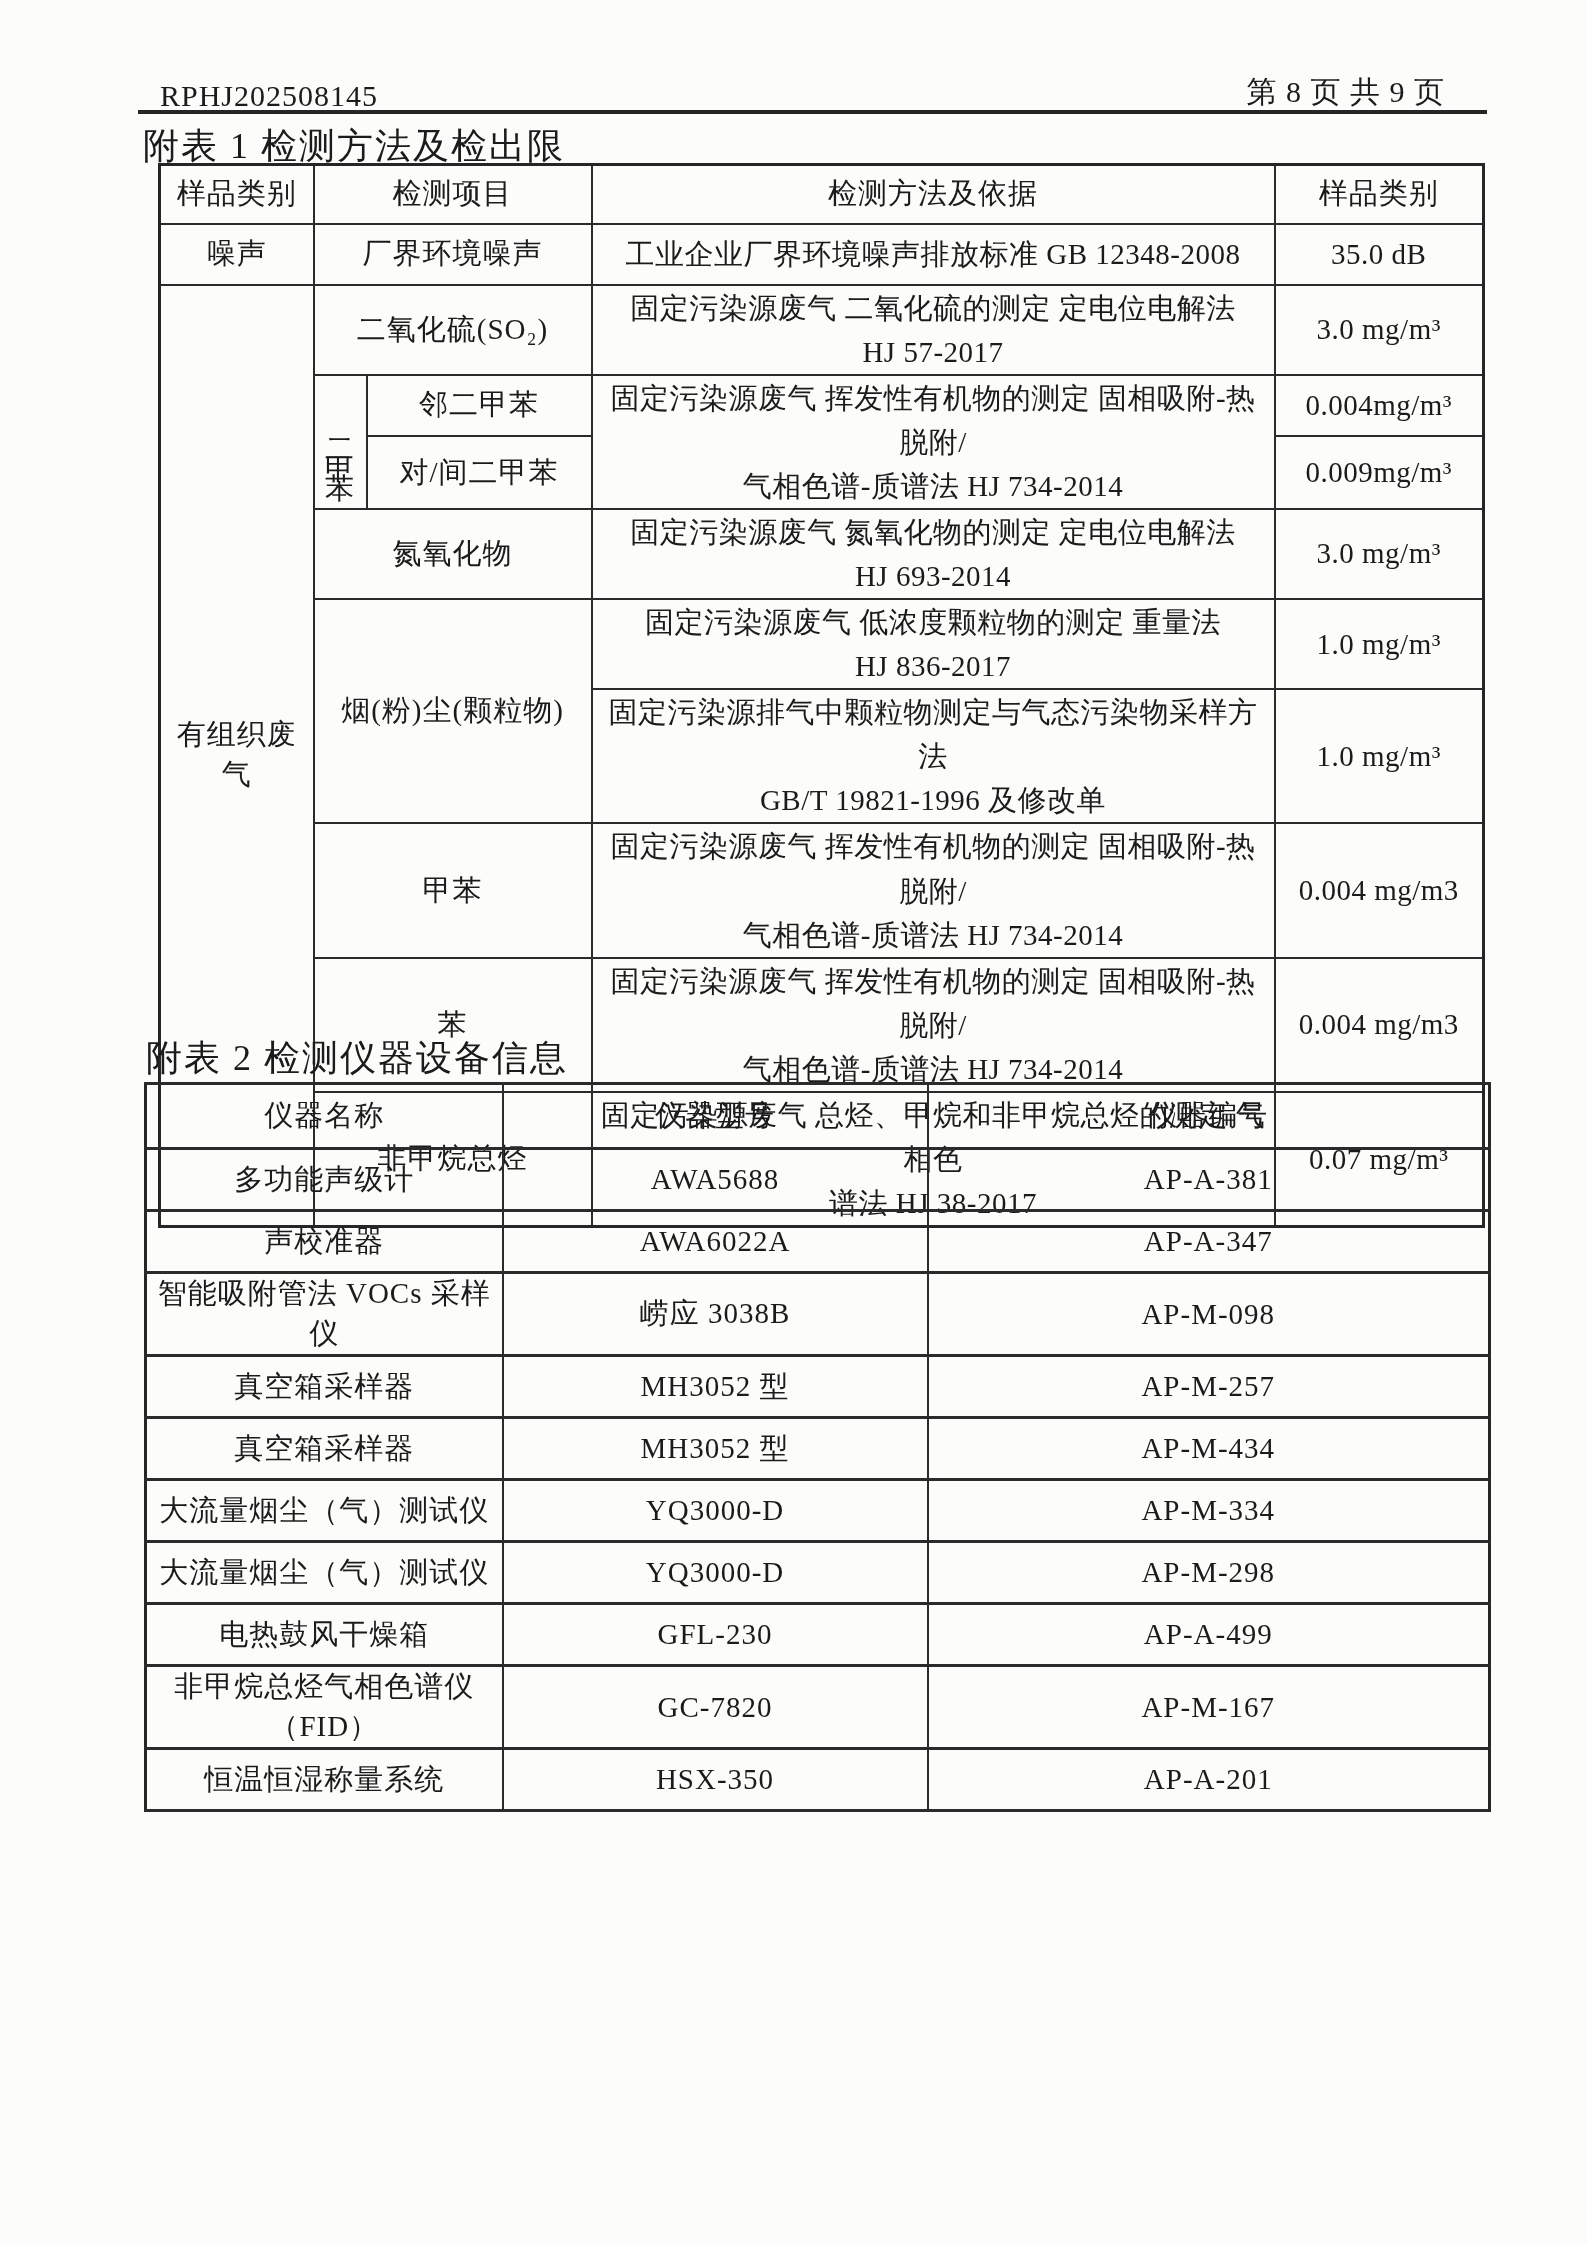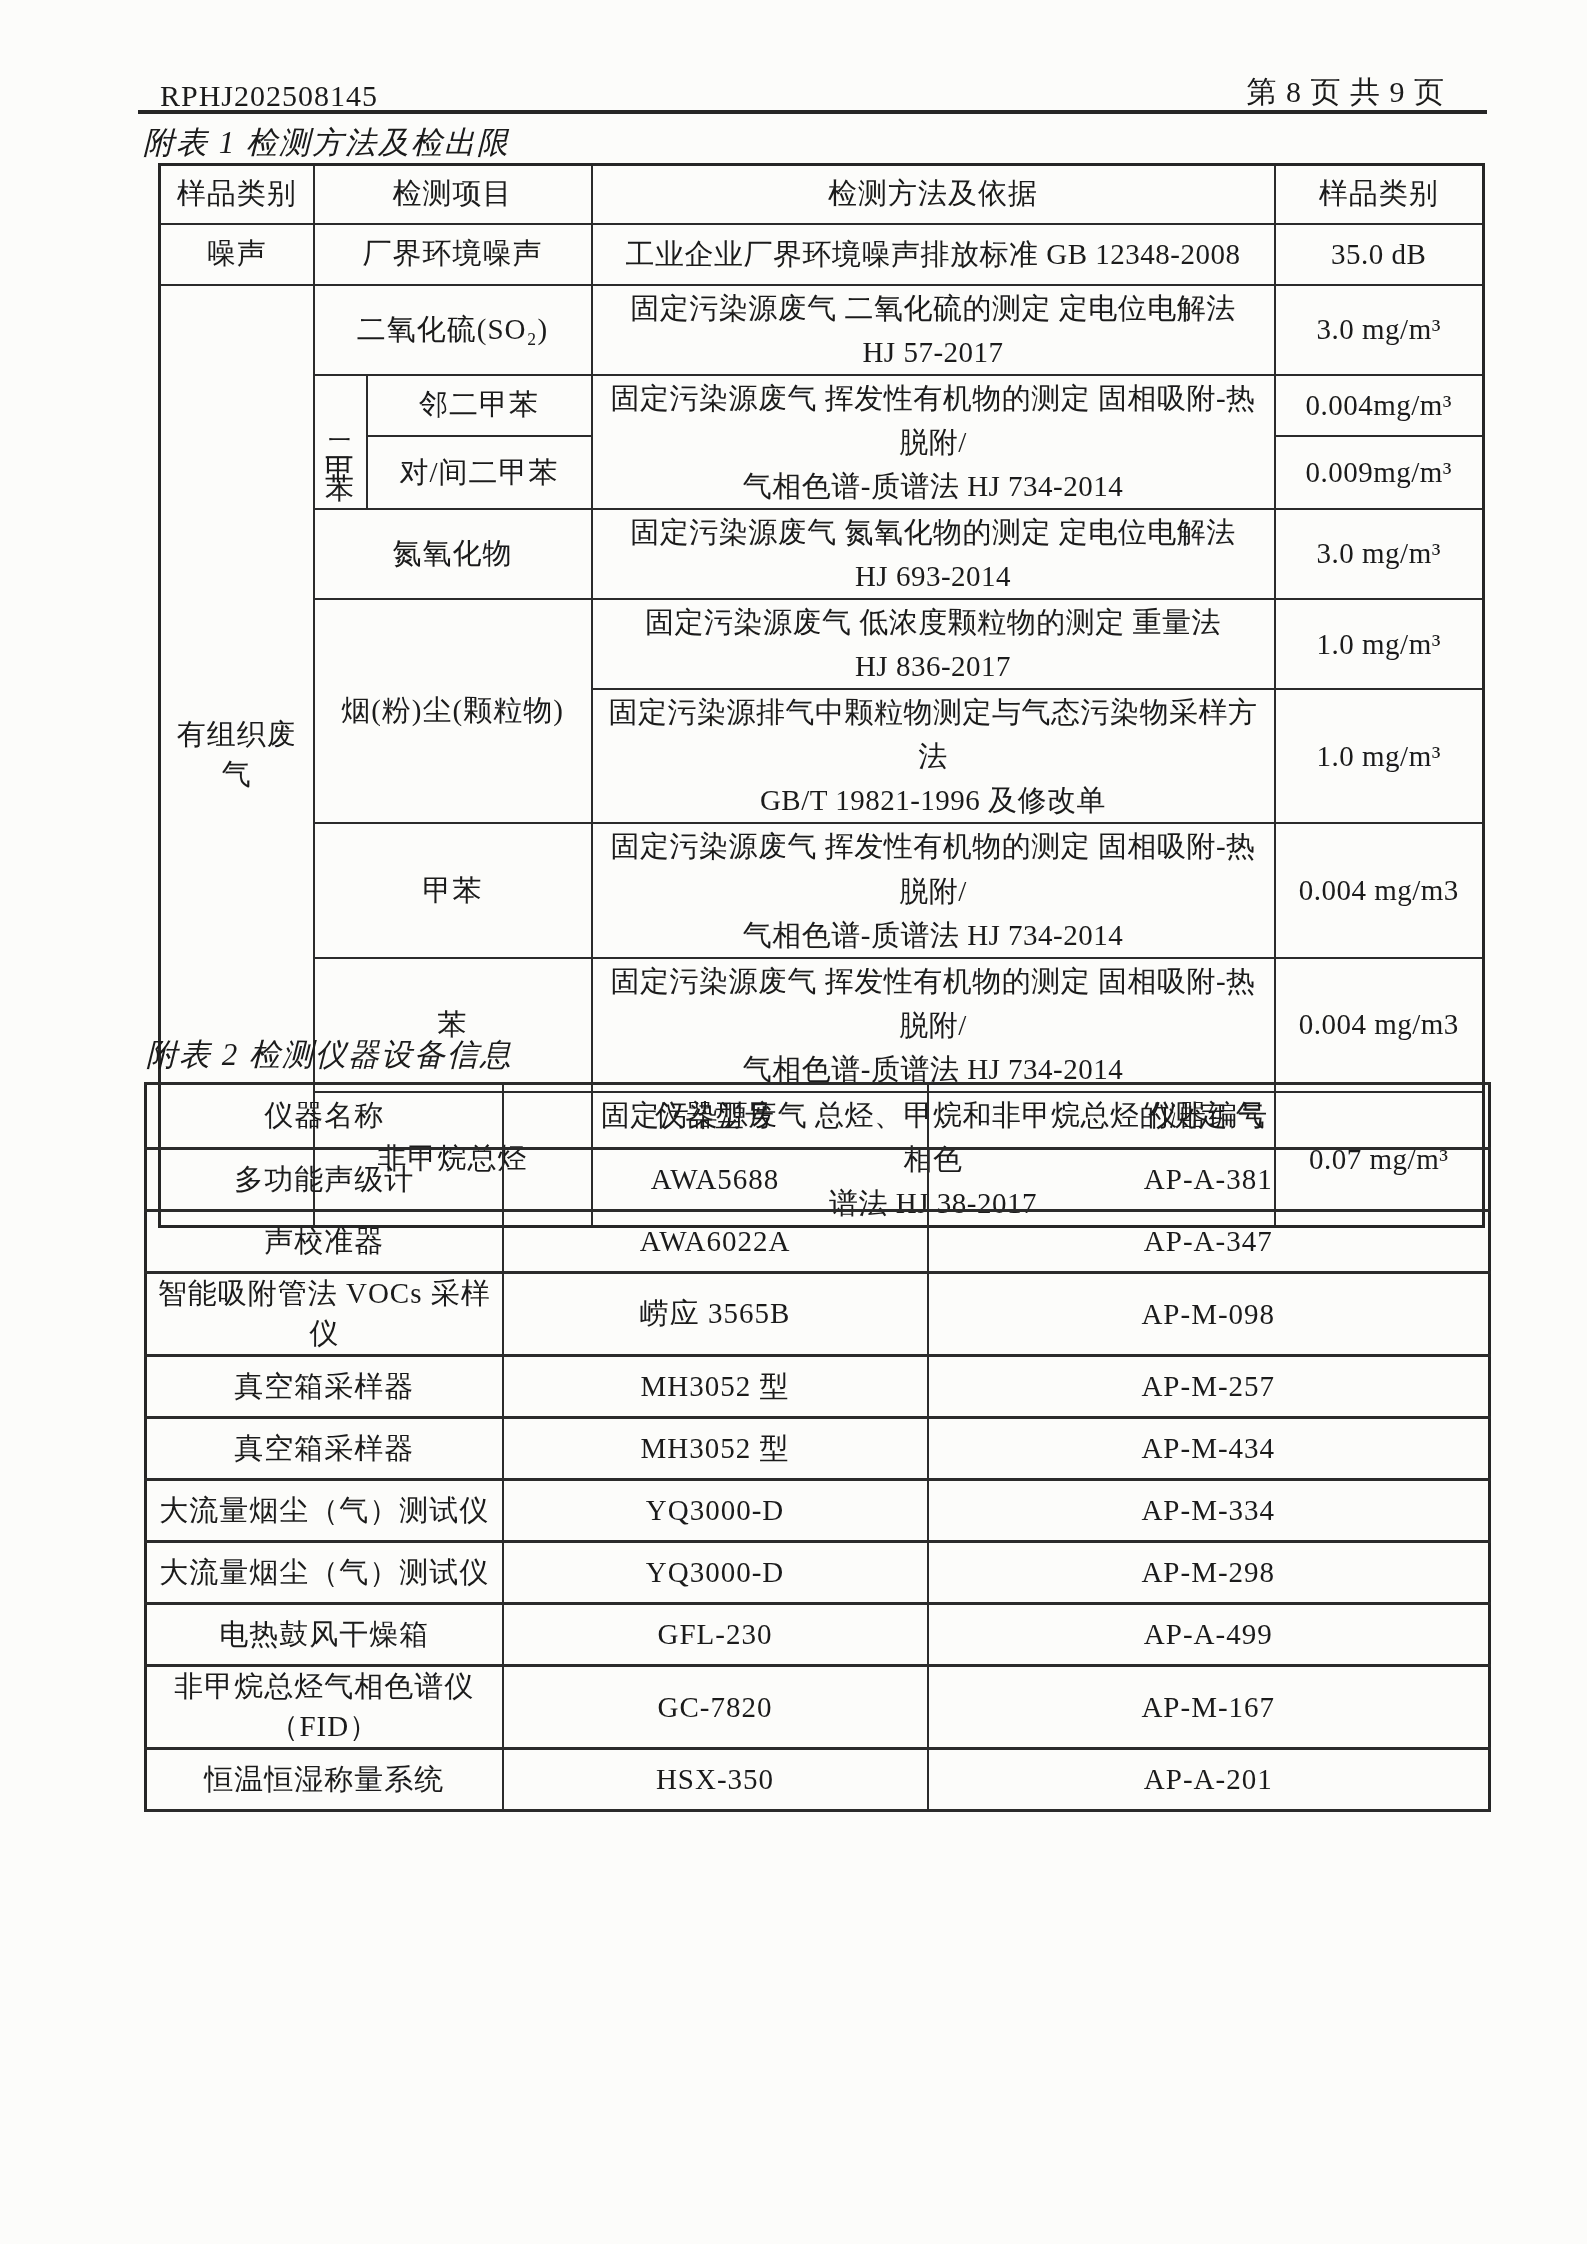--- a/index.html
+++ b/index.html
@@ -18,21 +18,21 @@
     position:absolute;left:160px;top:72px;width:1285px;
     display:flex;justify-content:space-between;align-items:flex-end;
     font-size:30px;letter-spacing:1px;
   }
   .hdr-rule{
     position:absolute;left:138px;top:110px;width:1349px;height:4px;
     background:#262626;
   }
   .sec-title{
     position:absolute;
-    font-size:31px;letter-spacing:2px;white-space:nowrap;font-style:italic;
+    font-size:36px;letter-spacing:2px;white-space:nowrap;
   }
   .t1-title{left:143px;top:122px;}
   .t2-title{left:146px;top:1034px;}
 
   
   table{
     position:absolute;
     border-collapse:collapse;table-layout:fixed;
     font-size:29px;color:#1b1b1b;border-radius:23px;
   }
@@ -168,21 +168,21 @@
         <td>AWA5688</td>
         <td>AP-A-381</td>
       </tr>
       <tr style="height:62px">
         <td>声校准器</td>
         <td>AWA6022A</td>
         <td>AP-A-347</td>
       </tr>
       <tr style="height:62px">
         <td>智能吸附管法 VOCs 采样仪</td>
-        <td>崂应 3565B</td>
+        <td>崂应 3038B</td>
         <td>AP-M-098</td>
       </tr>
       <tr style="height:62px">
         <td>真空箱采样器</td>
         <td>MH3052 型</td>
         <td>AP-M-257</td>
       </tr>
       <tr style="height:62px">
         <td>真空箱采样器</td>
         <td>MH3052 型</td>

